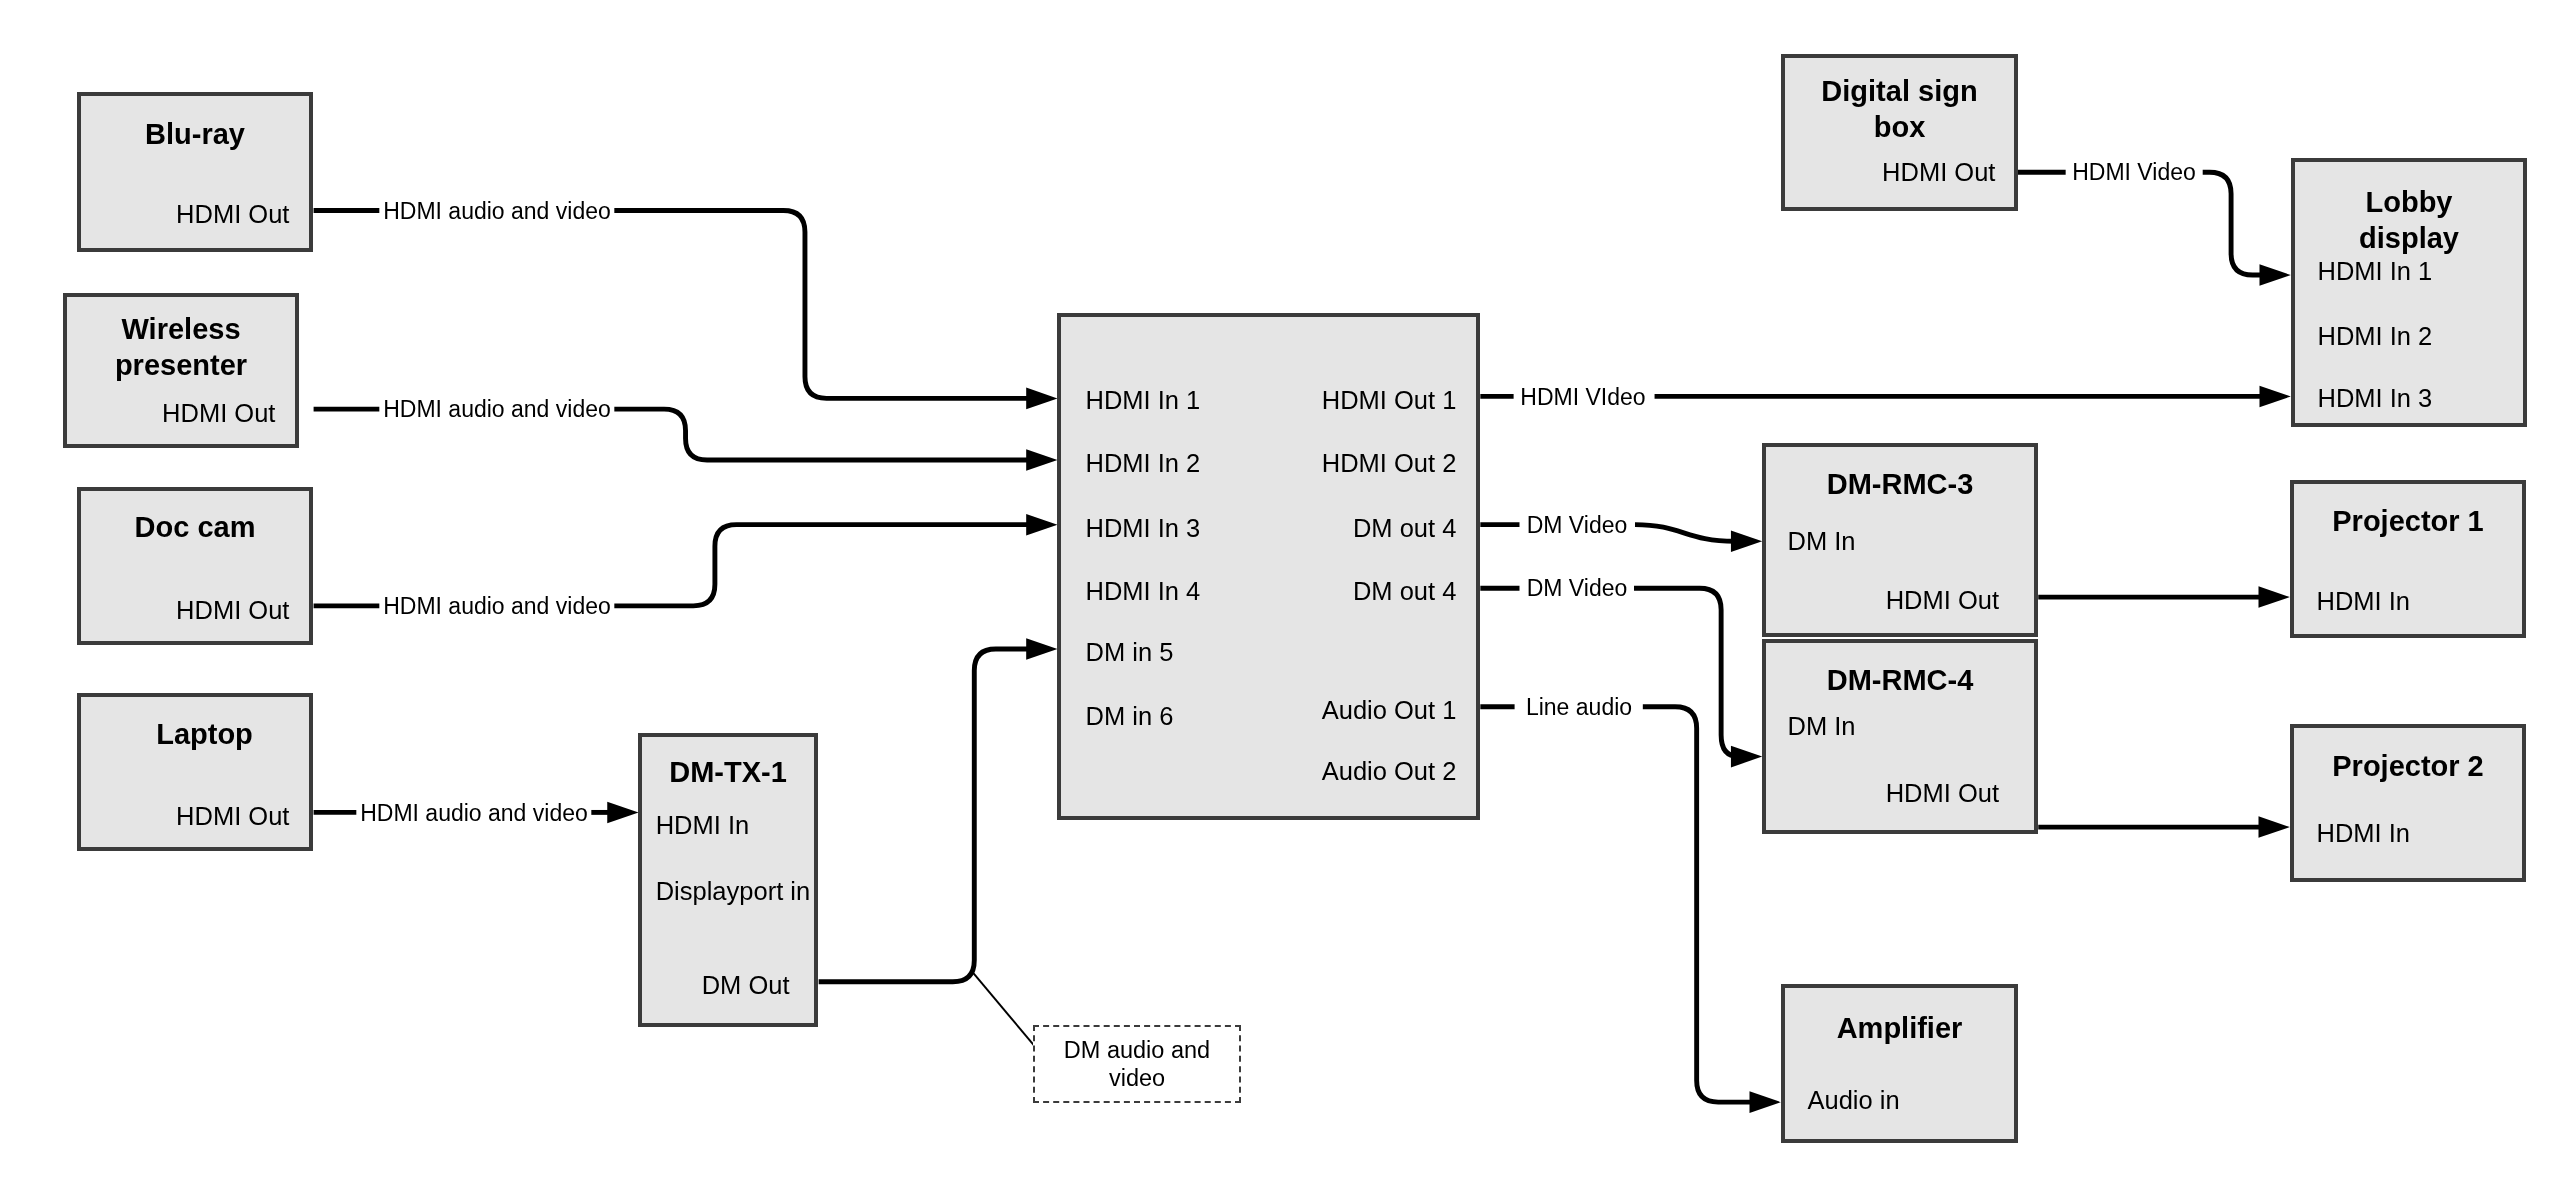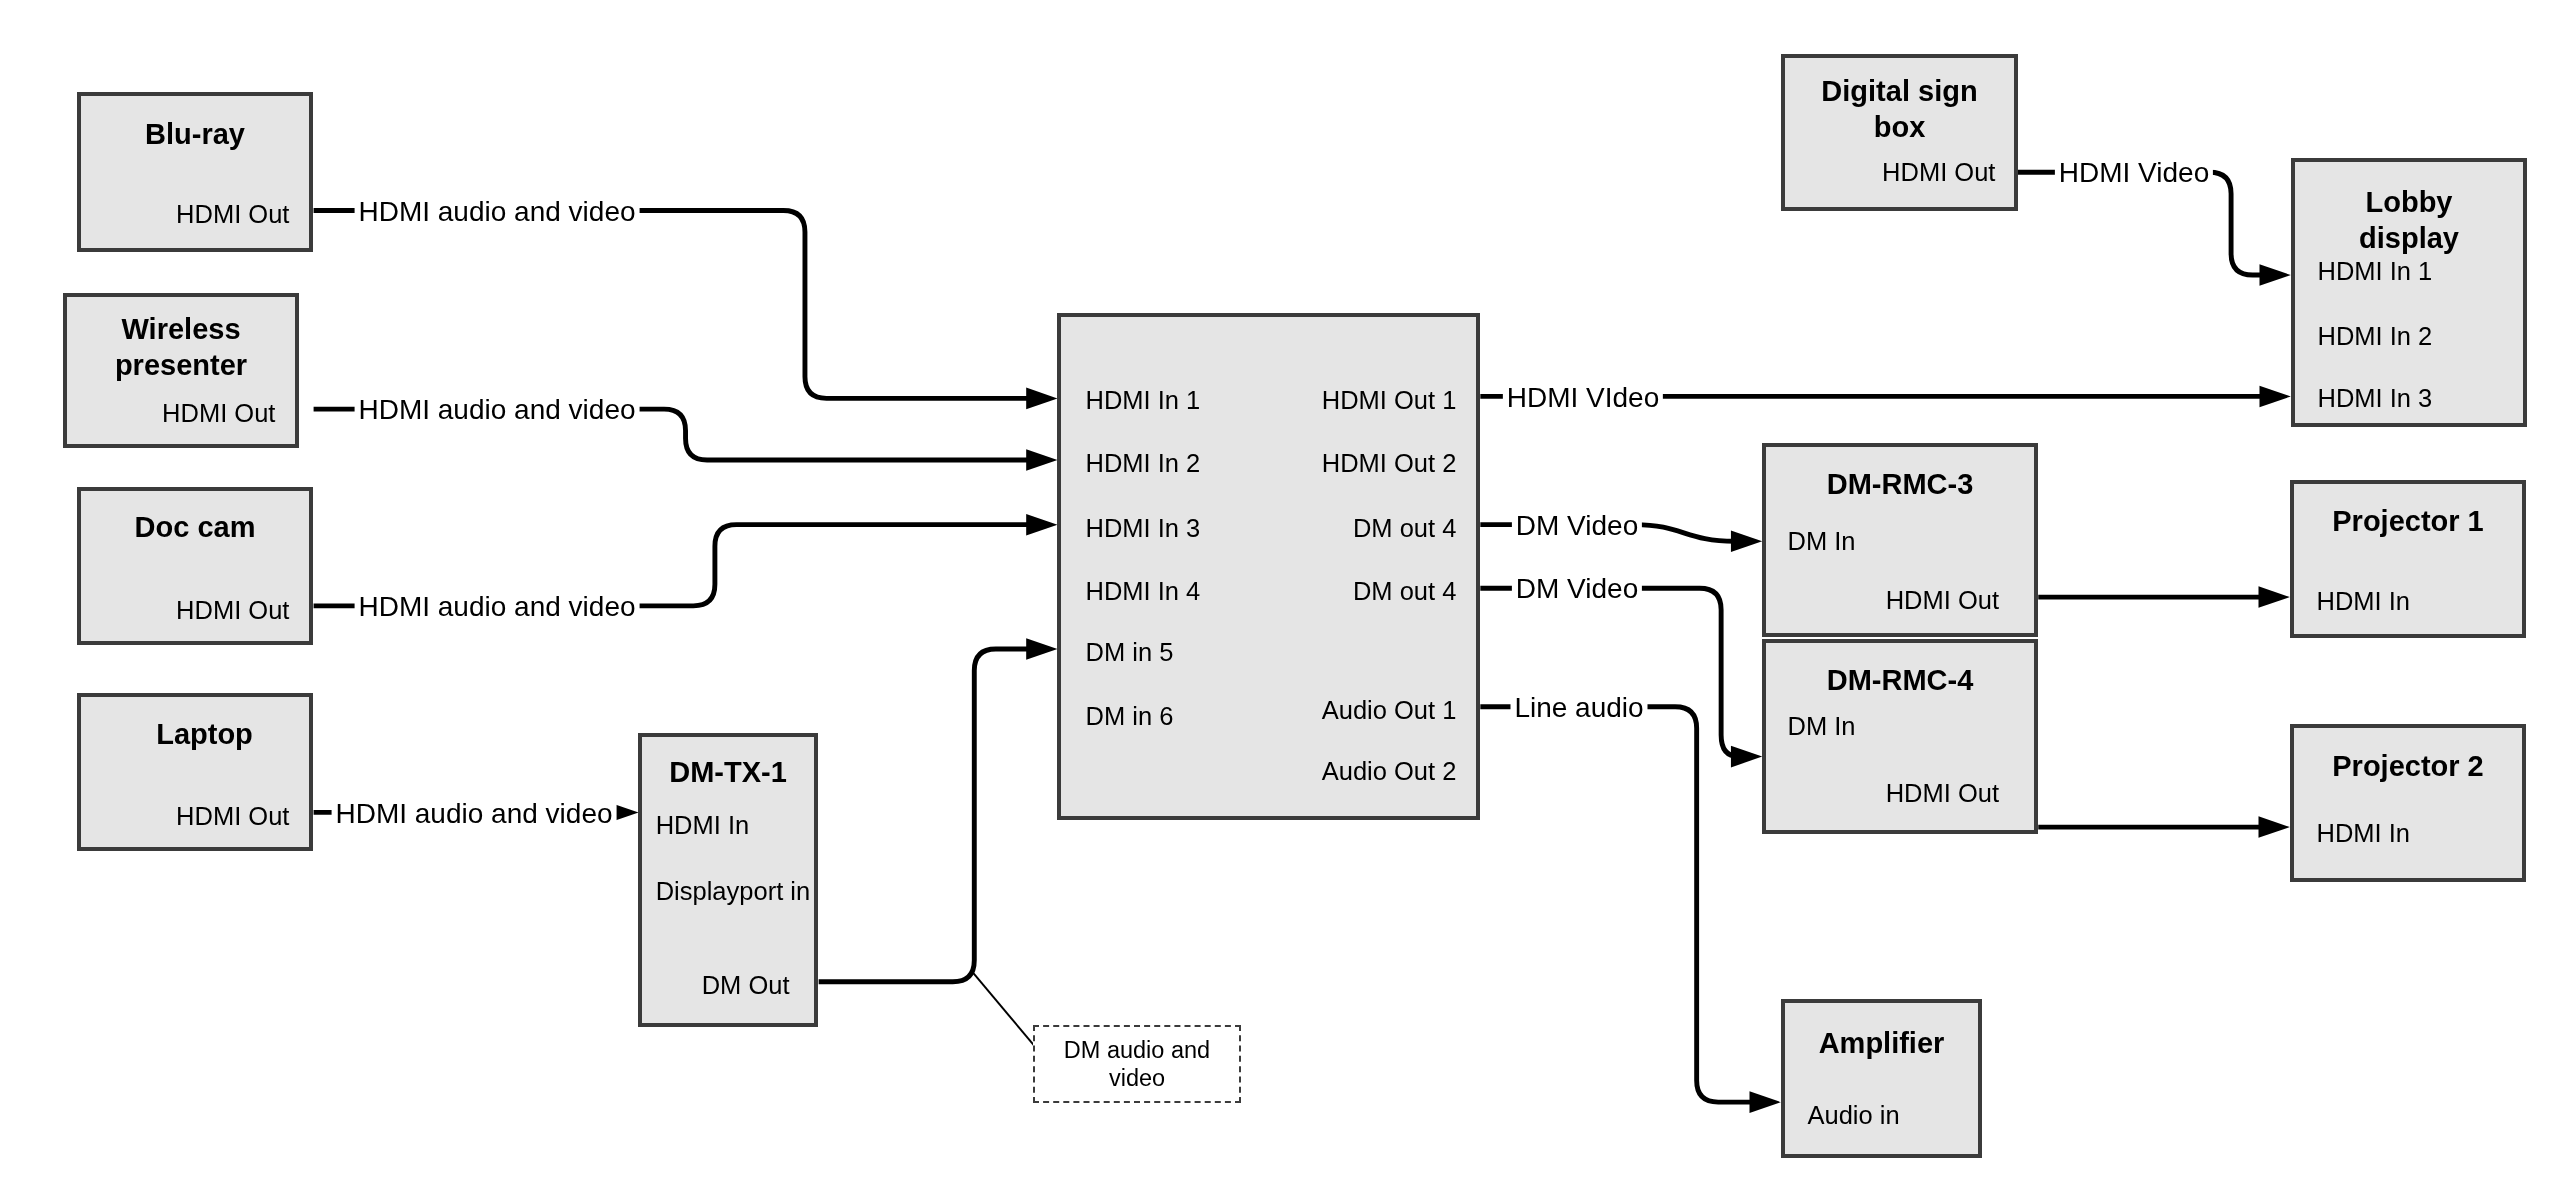--- a/index.html
+++ b/index.html
@@ -31,21 +31,21 @@
     position:absolute;
     font-size:25.5px;
     line-height:31px;
     white-space:nowrap;
   }
   .port.left{text-align:right;}
   .port.right{text-align:right;}
   .wire-label{
     position:absolute;
     transform:translate(-50%,-50%);
-    font-size:28px;
+    font-size:23px;
     line-height:29px;
     white-space:nowrap;
     background:#ffffff;
     padding:0 3.9px;
     z-index:3;
   }
   .callout{
     position:absolute;
     border:2px dashed #3b3b3b;
     background:#ffffff;
@@ -189,21 +189,21 @@
   <div class="title" style="top:18.6px;">DM-RMC-4</div>
   <span class="port left" style="left:21.5px;top:68px;">DM In</span>
   <span class="port right" style="right:35px;top:135px;">HDMI Out</span>
 </div>
 
 <div class="node" style="left:2290px;top:724px;width:236px;height:158px;">
   <div class="title" style="top:19.6px;">Projector 2</div>
   <span class="port left" style="left:22.5px;top:90px;">HDMI In</span>
 </div>
 
-<div class="node" style="left:1781px;top:984px;width:201px;height:159px;margin-top:15px;">
+<div class="node" style="left:1781px;top:984px;width:237px;height:159px;">
   <div class="title" style="top:21.5px;">Amplifier</div>
   <span class="port left" style="left:22.5px;top:97px;">Audio in</span>
 </div>
 
 <div class="callout" style="left:1033px;top:1025px;width:208px;height:78px;text-align:center;">
   <span>DM audio and</span>
   <span>video</span>
 </div>
 
 <span class="wire-label" style="left:497px;top:211px;">HDMI audio and video</span>

